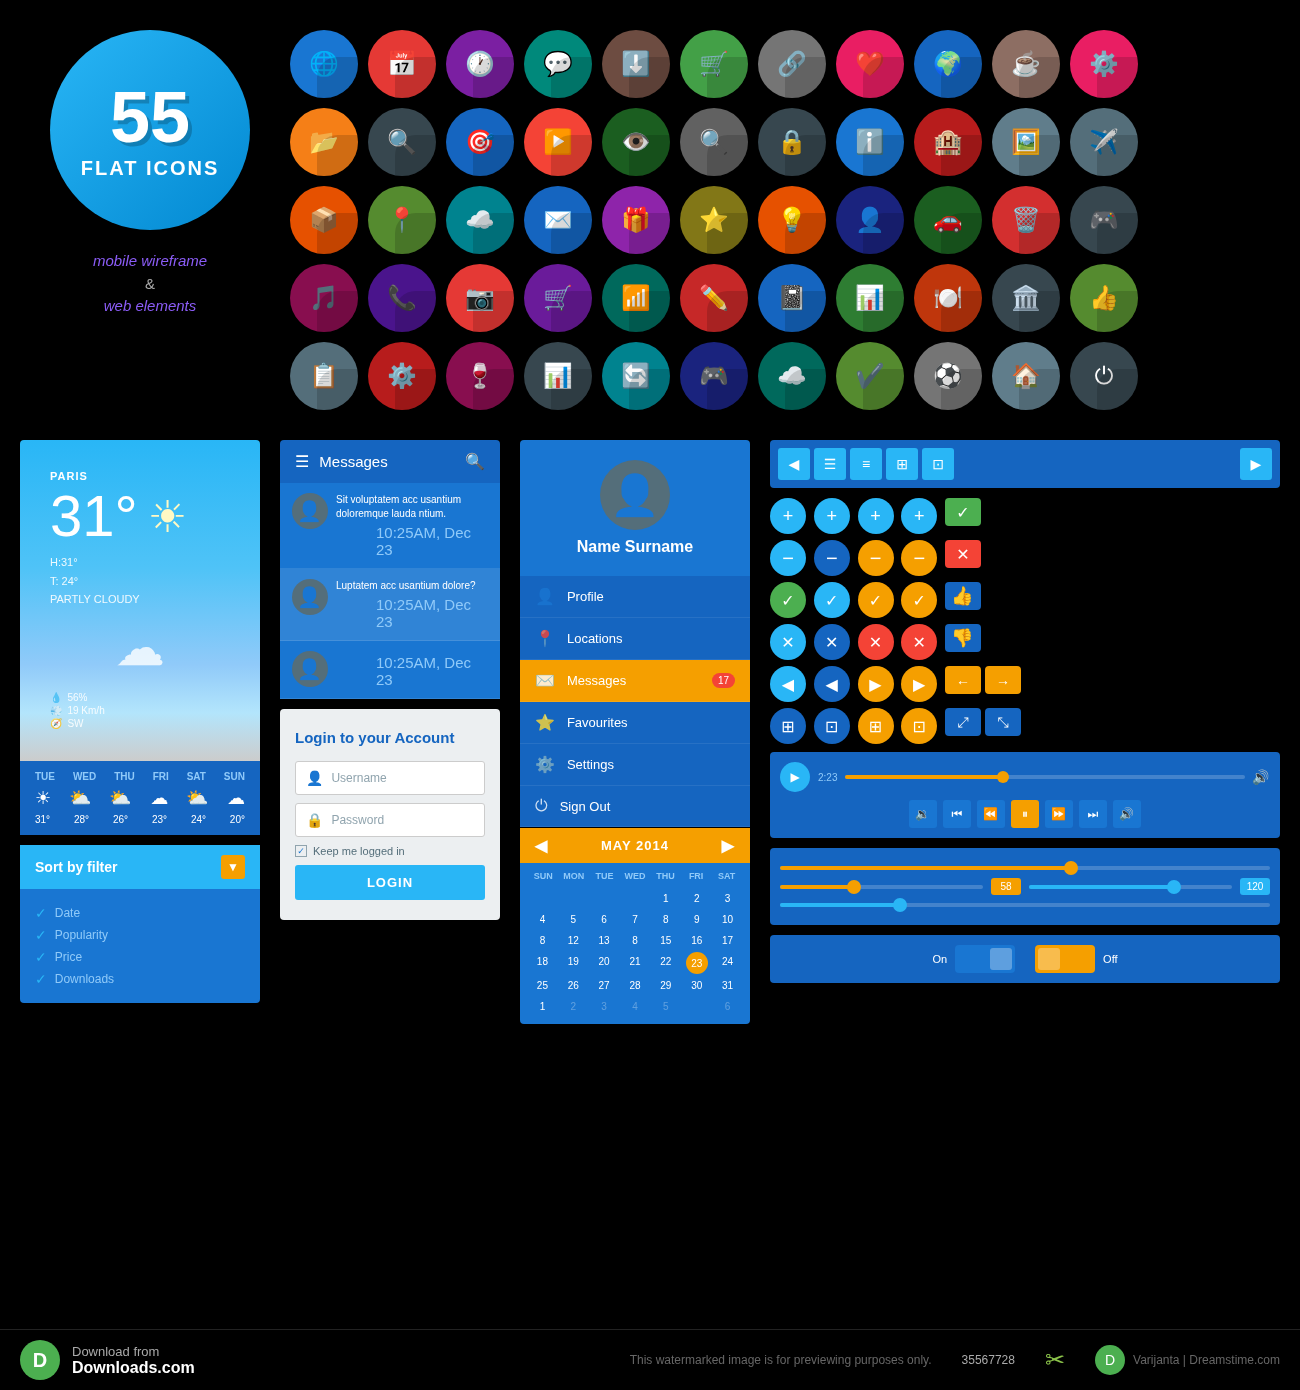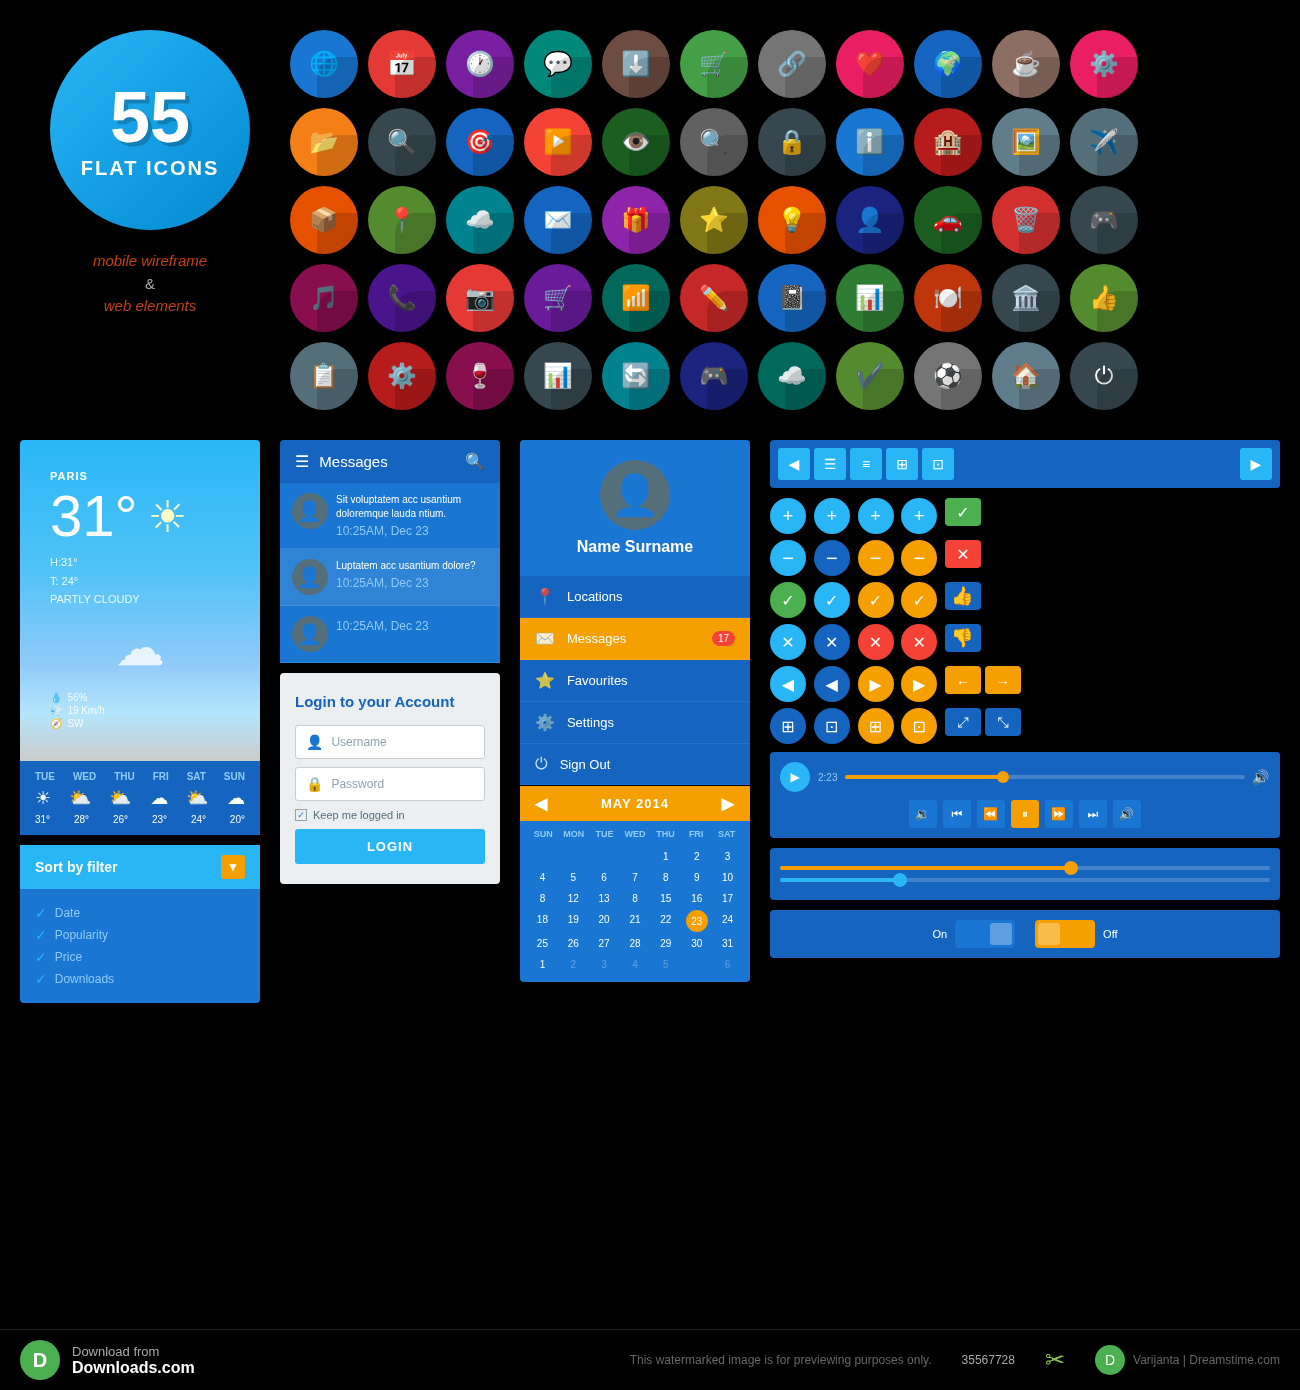--- a/index.html
+++ b/index.html
@@ -56,21 +56,21 @@
 
     .badge-subtitle {
       color: #aaa;
       text-align: center;
       margin-top: 20px;
       font-size: 15px;
       line-height: 1.5;
     }
 
     .badge-subtitle em {
-      color: #c2410c;
+      color: #8b5cf6;
     }
 
     .icons-grid {
       flex: 1;
       display: flex;
       flex-direction: column;
       gap: 10px;
     }
 
     .icons-row {
@@ -329,22 +329,23 @@
     }
 
     .msg-text {
       color: white;
       font-size: 10px;
       line-height: 1.4;
     }
 
     .msg-time {
       color: #90caf9;
-      font-size: 12px;
+      font-size: 15px;
       margin-top: 3px;
+      margin-left: 40px;
     }
 
     .msg-item.highlighted {
       background: rgba(255,255,255,0.1);
     }
 
     .login-panel {
       background: #eceff1;
       border-radius: 4px;
       margin-top: 10px;
@@ -1083,20 +1084,24 @@
       <div class="login-btn">LOGIN</div>
     </div>
   </div>
 
   <div class="profile-panel">
     <div class="profile-card">
       <div class="profile-avatar">👤</div>
       <div class="profile-name">Name Surname</div>
     </div>
     <div class="profile-menu" id="profile-menu">
+        <div class="profile-menu-item">
+          <span class="menu-icon">👤</span>
+          <span>Profile</span>
+        </div>
         <div class="profile-menu-item">
           <span class="menu-icon">📍</span>
           <span>Locations</span>
         </div>
         <div class="profile-menu-item active">
           <span class="menu-icon">✉️</span>
           <span>Messages</span>
           <span class="badge">17</span>
         </div>
         <div class="profile-menu-item">
@@ -1258,20 +1263,32 @@
     </div>
 
     <div class="sliders-area">
       <div class="slider-row">
         <div class="slider-track">
           <div class="slider-fill-orange" style="width:60%;"></div>
           <div class="slider-handle" style="left:58%;"></div>
         </div>
       </div>
       <div class="slider-row">
+        <div class="slider-track" style="flex:1;">
+          <div class="slider-fill-orange" style="width:35%;"></div>
+          <div class="slider-handle" style="left:33%;"></div>
+        </div>
+        <div class="slider-value-box">58</div>
+        <div class="slider-track" style="flex:1;">
+          <div class="slider-fill-blue" style="width:70%;"></div>
+          <div class="slider-handle blue-handle" style="left:68%;"></div>
+        </div>
+        <div class="slider-value-box blue-box">120</div>
+      </div>
+      <div class="slider-row">
         <div class="slider-track">
           <div class="slider-fill-blue" style="width:25%;"></div>
           <div class="slider-handle blue-handle" style="left:23%;"></div>
         </div>
       </div>
     </div>
 
     <div class="toggles-row">
       <div class="toggle-group">
         <span class="toggle-label">On</span>

